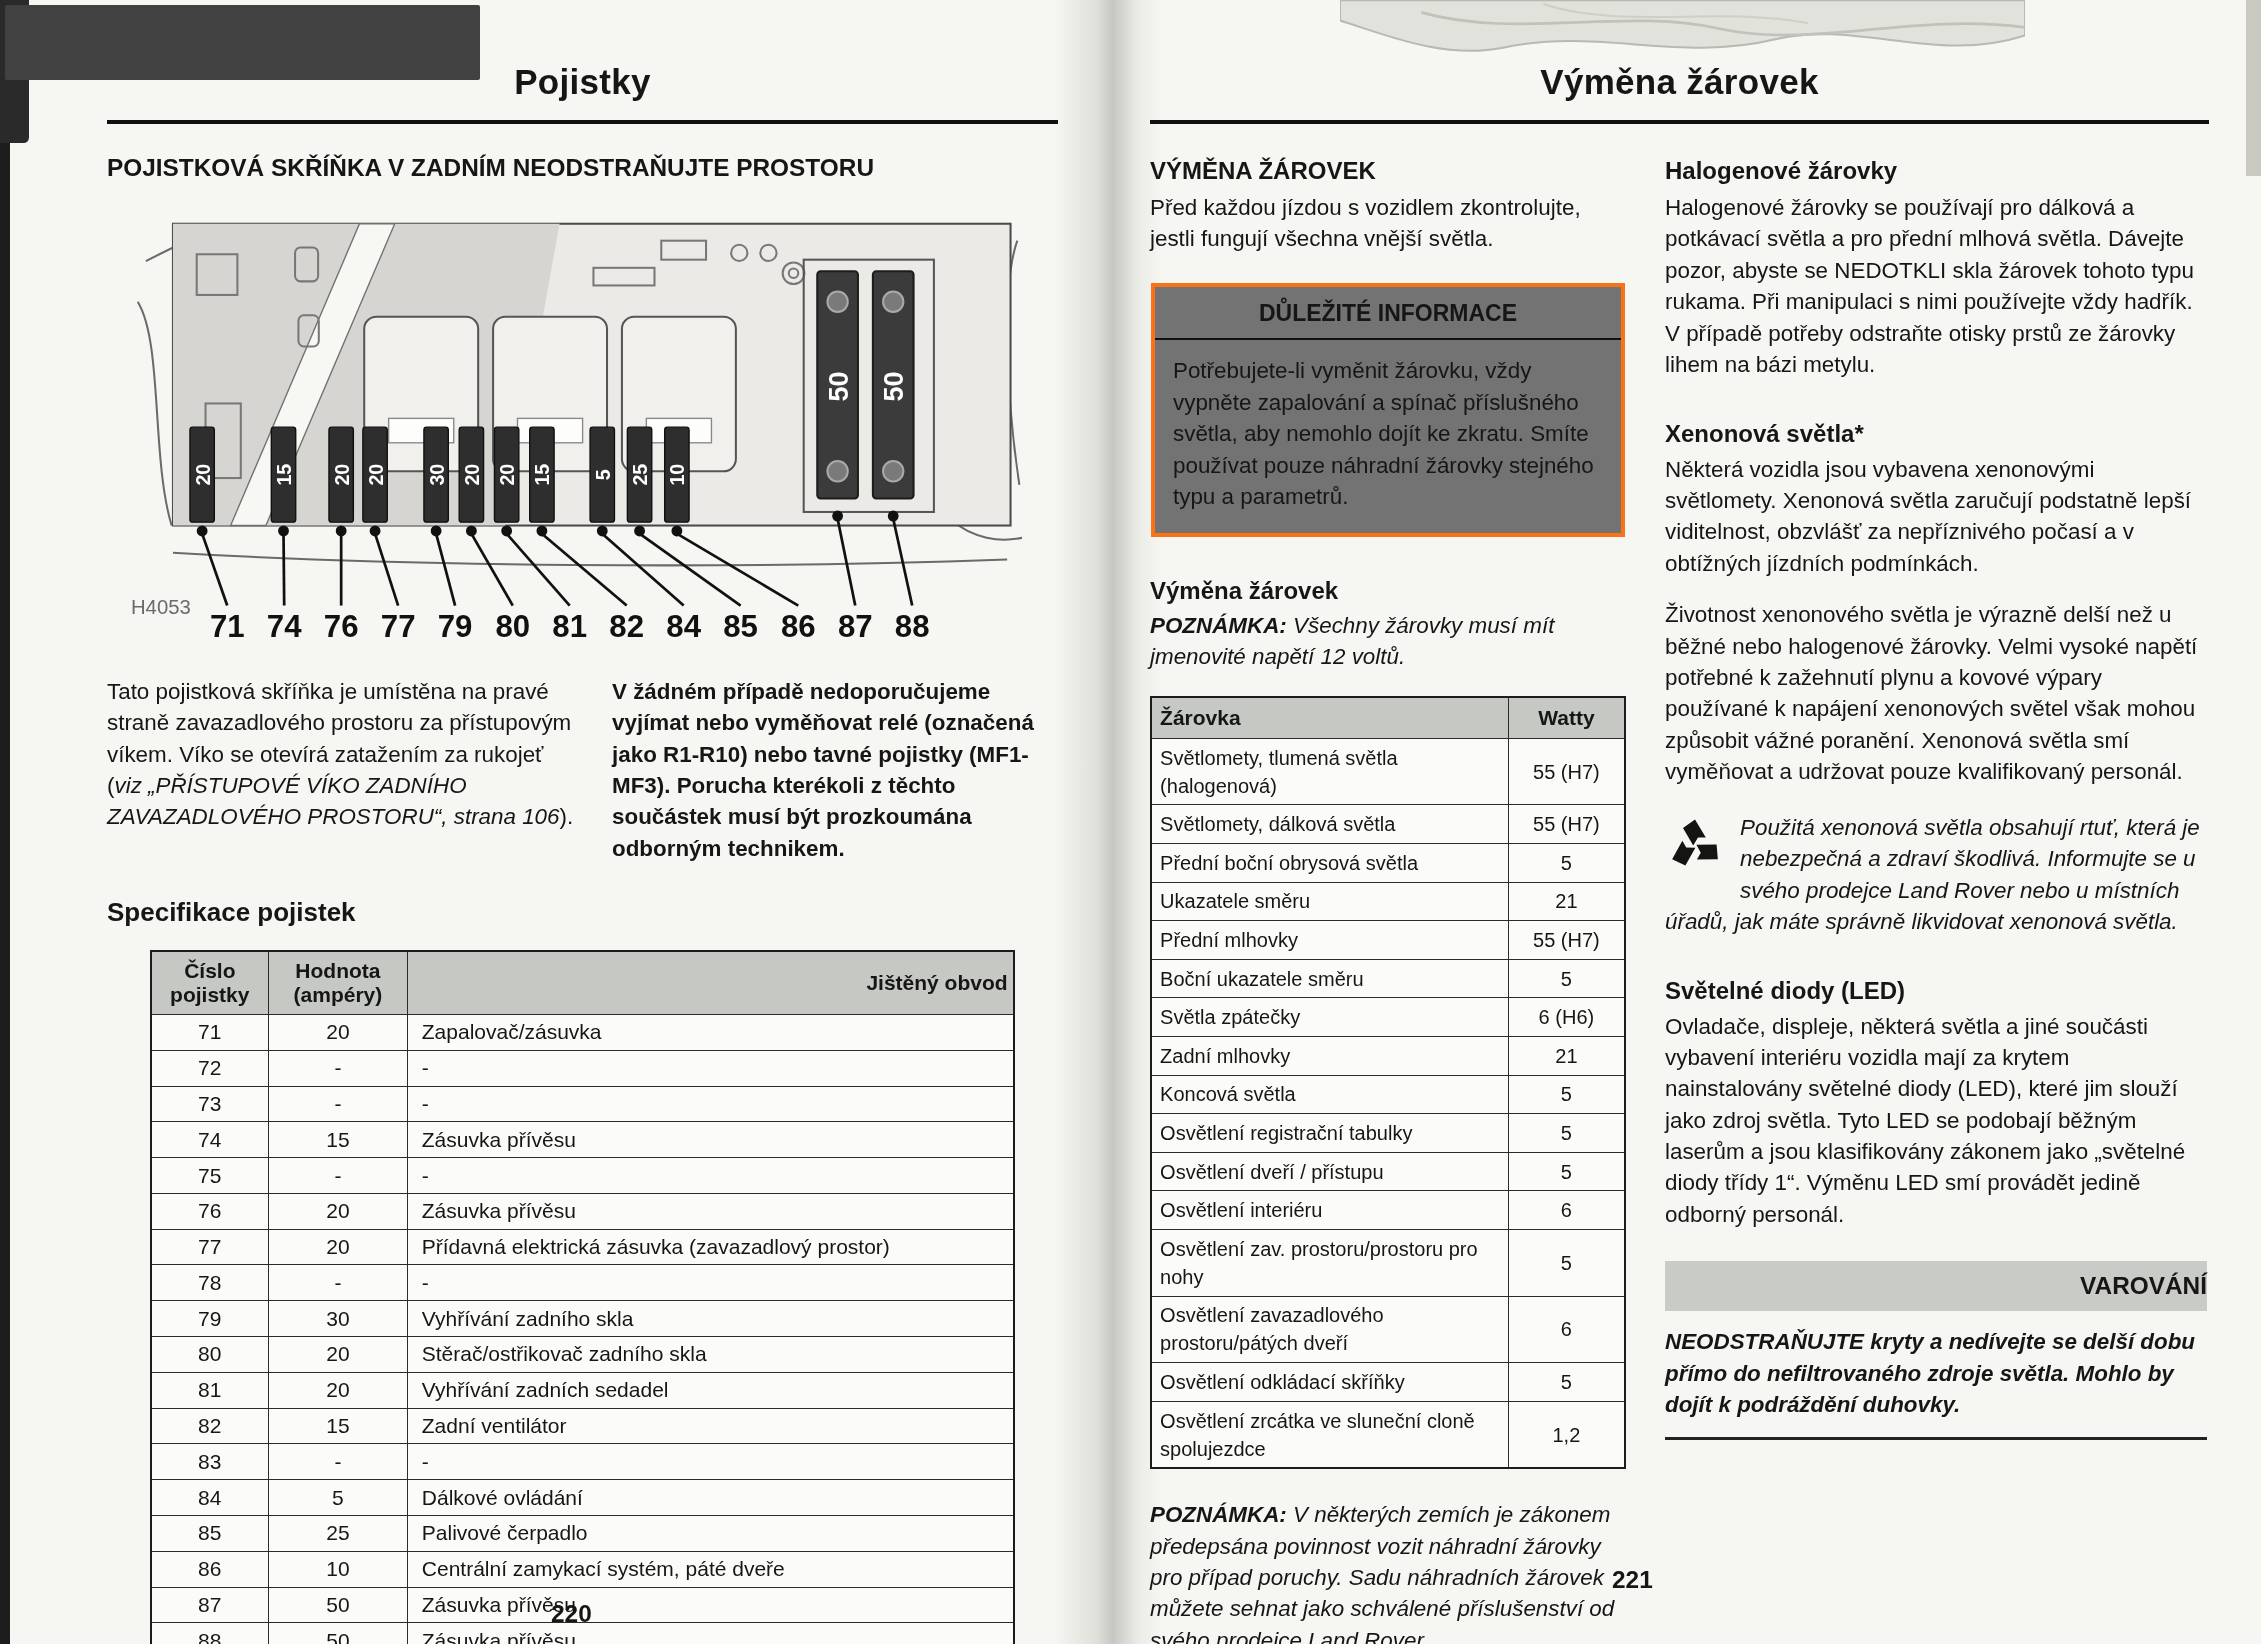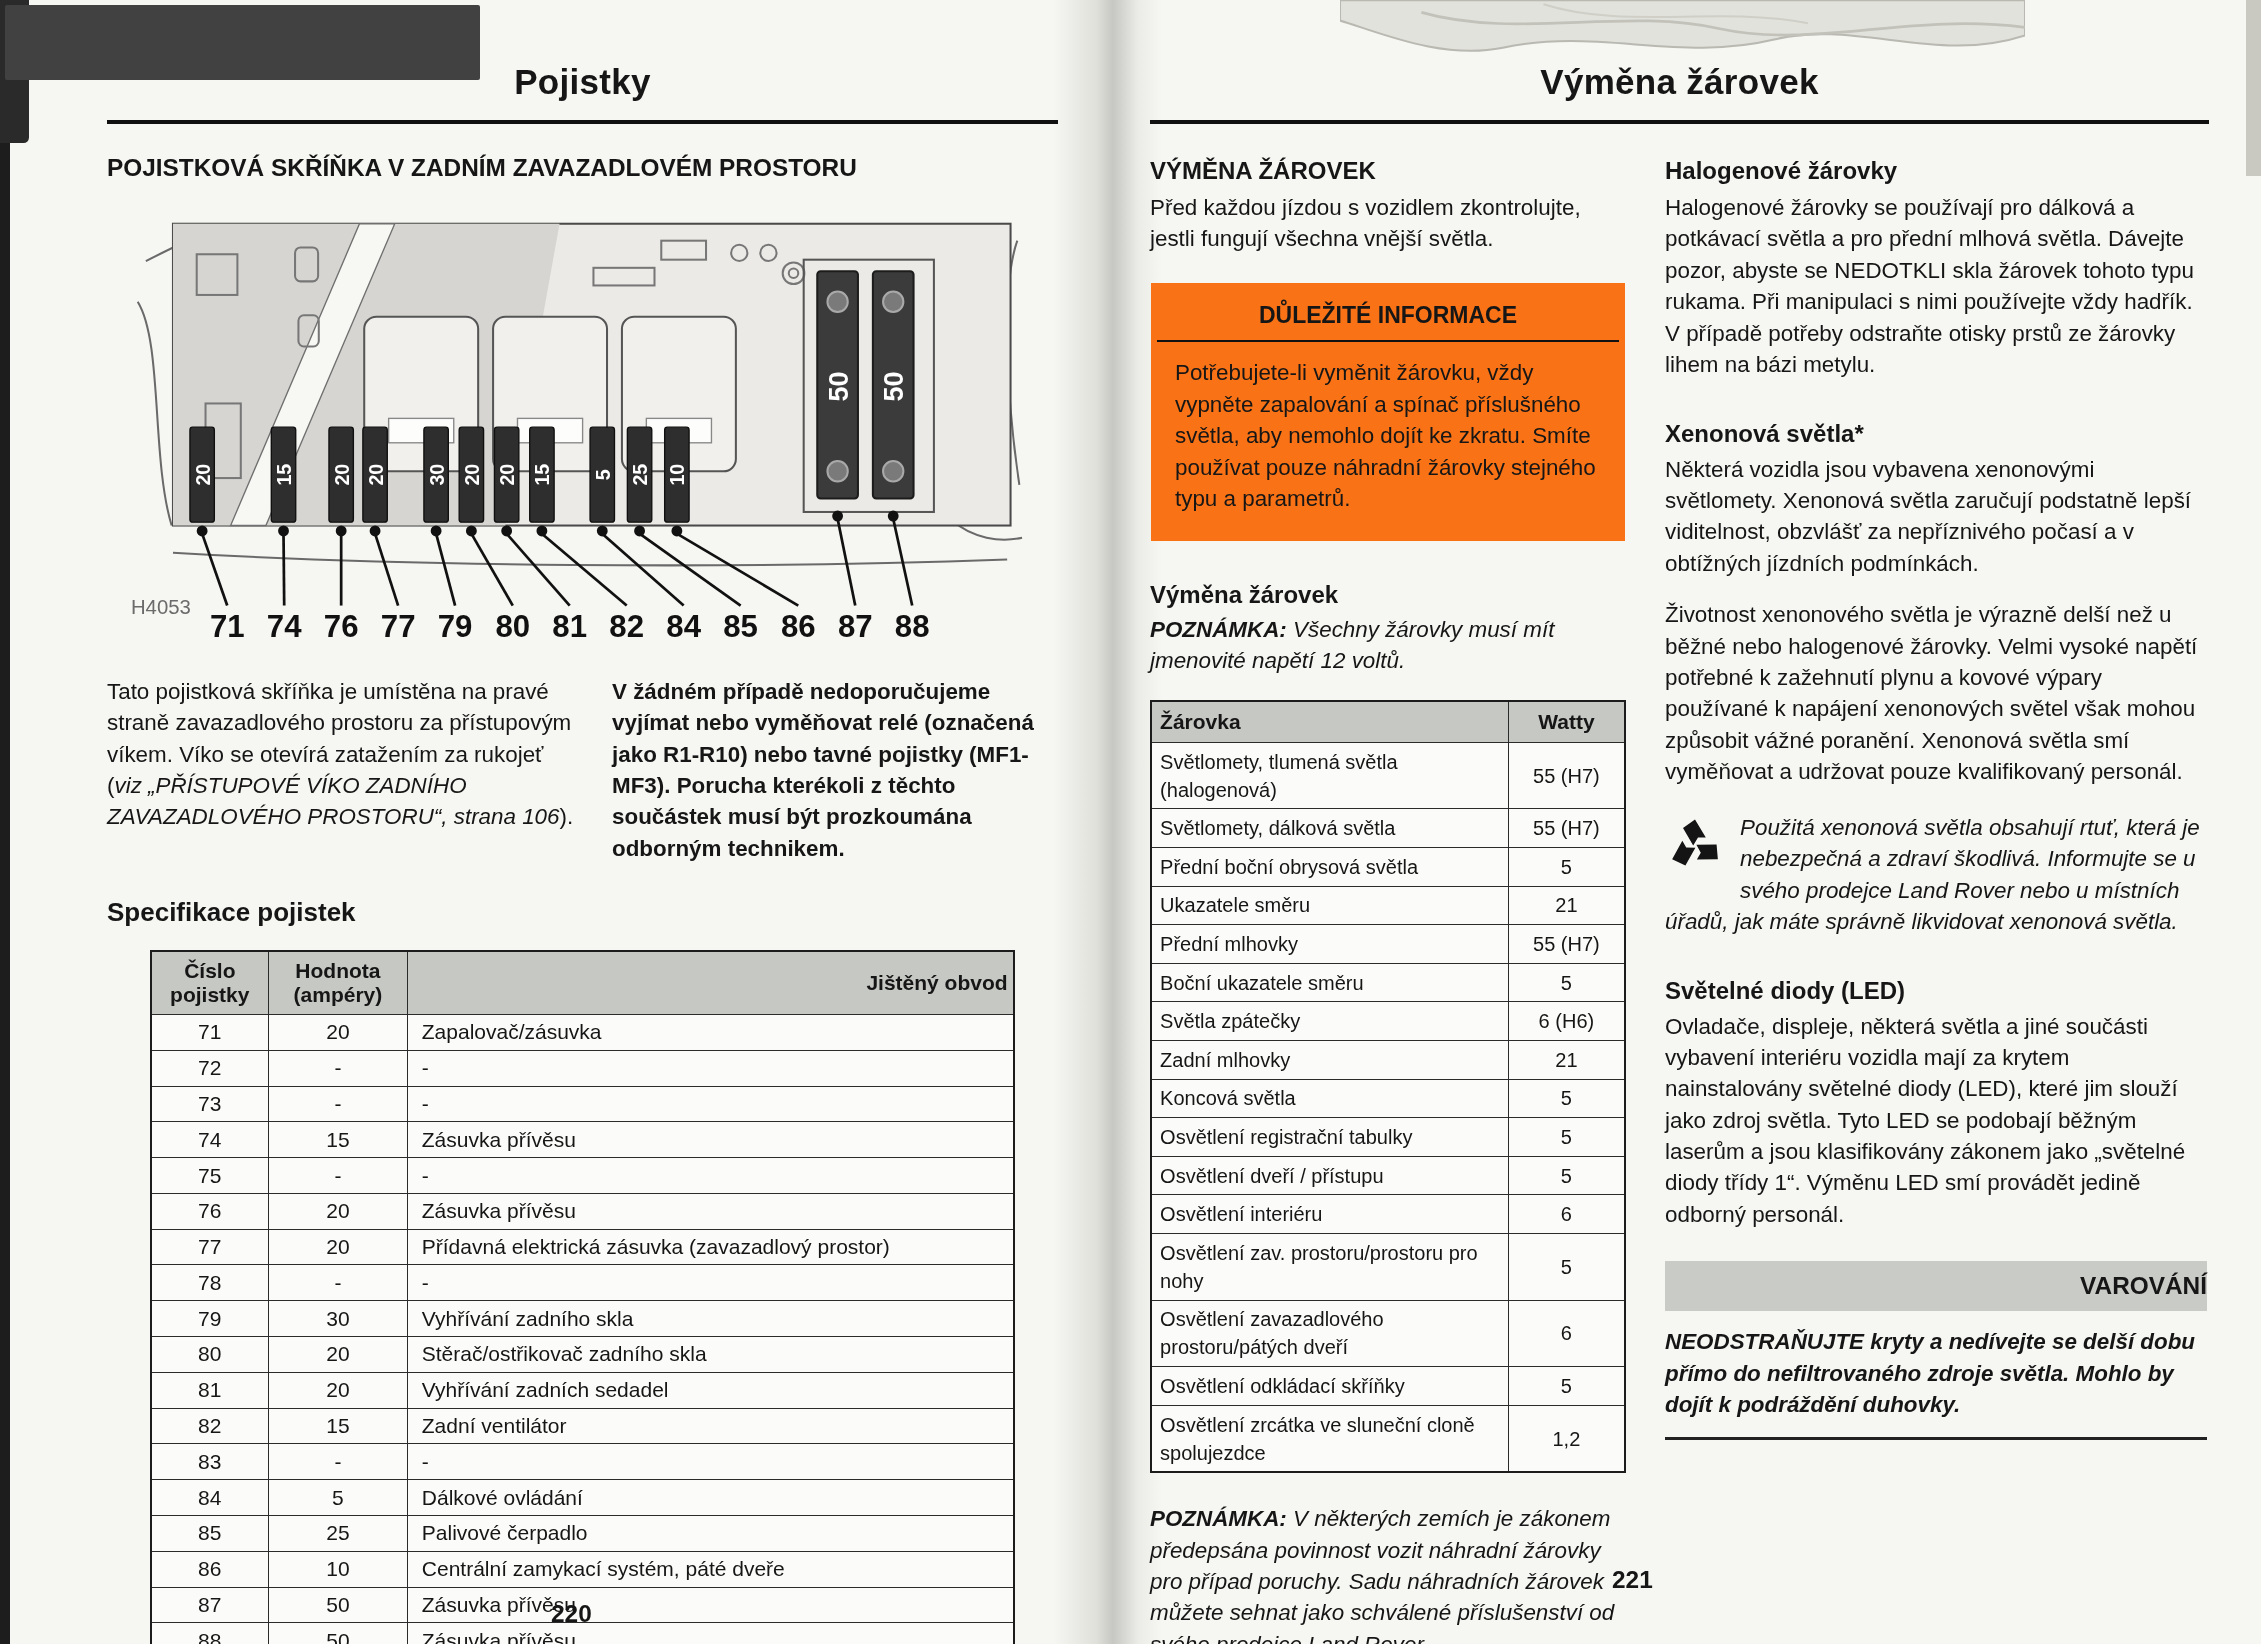--- a/index.html
+++ b/index.html
@@ -44,21 +44,21 @@
   #pagenum-left{left:551px;top:1600px;}
   #pagenum-right{left:1612px;top:1566px;}
   
   .columns{display:flex;gap:39px;}
   .col-l{width:476px;}
   .col-r{width:542px;}
   .col-l,.col-r{font-size:22.4px;line-height:1.40;}
   .h-caps{font-size:24px;font-weight:bold;margin:0 0 4.1px 0;}
   .h-sub{font-size:24px;font-weight:bold;margin:37px 0 2.7px 0;}
   .col-l p,.col-r p{margin:0 0 9.5px 0;}
-  .info-box{border:6px solid #f97316;margin:28.5px 1.4px 11px 1.4px;background:#f97316;}
+  .info-box{border:4px solid #f97316;margin:28.5px 1.4px 11px 1.4px;background:#737373;}
   .info-box .bt{font-size:23px;font-weight:bold;text-align:center;padding:9.5px 6.8px;border-bottom:2px solid #111;}
   .info-box .bb{padding:15px 17.6px 20.4px 17.6px;border-radius:15px;}
   .note-label{font-weight:bold;font-style:italic;}
   .note-text{font-style:italic;}
   #bulb-table{width:476px;font-size:20px;border:2px solid #1c1c1c;margin:23px 0 30px 0;}
   #bulb-table th{padding:5.4px 8.1px;text-align:left;font-size:21px;}
   #bulb-table th:last-child{text-align:center;width:99px;}
   #bulb-table td{padding:4.8px 8.1px;height:21px;}
   #bulb-table td:last-child{text-align:center;}
   .recycle-para{margin:24.4px 0 9.5px 0;}
@@ -82,21 +82,21 @@
   <svg class="curl" viewBox="0 0 1010 135">
     <path d="M0,0 L1010,0 L1010,52 C880,95 760,28 640,58 C500,92 380,40 240,70 C150,88 60,48 0,30 Z" fill="#e2e2dc" stroke="#b9b9b2" stroke-width="3"></path>
     <path d="M120,18 C260,58 420,10 560,42 C700,72 840,18 1010,40" fill="none" stroke="#c2c2bb" stroke-width="4"></path>
     <path d="M300,6 C420,44 560,8 690,34" fill="none" stroke="#cfcfc8" stroke-width="3"></path>
   </svg>
   <div class="edge-right"></div>
 
   <div id="left-page" class="page">
     <div class="page-title">Pojistky</div>
     <div class="title-rule"></div>
-    <div class="section-heading">POJISTKOVÁ SKŘÍŇKA V ZADNÍM ZAVAZADLOVÉM PROSTORU</div>
+    <div class="section-heading">POJISTKOVÁ SKŘÍŇKA V ZADNÍM NEODSTRAŇUJTE PROSTORU</div>
 
     <div class="diagram">
       <svg viewBox="0 0 1330 665" width="903" height="451">
 
         <g fill="none" stroke="#6a6a6a" stroke-width="3">
           <path d="M18,150 C55,210 38,380 68,480 M30,90 C70,70 90,60 118,48"></path>
           <path d="M1315,60 C1290,130 1300,300 1318,420"></path>
           <circle cx="1268" cy="245" r="26"></circle>
             <circle cx="1268" cy="245" r="12"></circle>
           <path d="M1215,470 C1250,500 1290,505 1322,498"></path>

